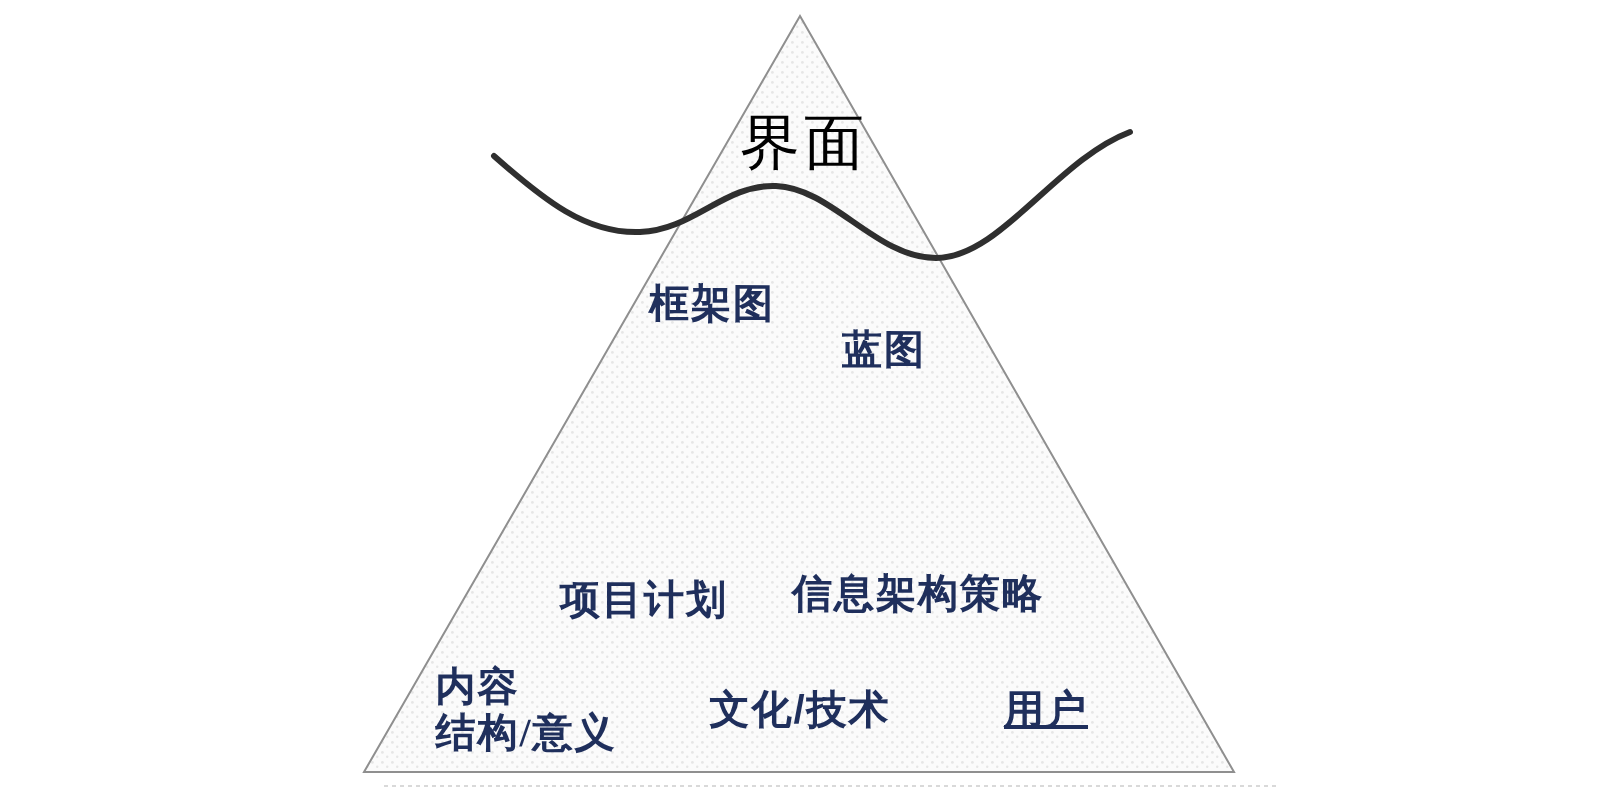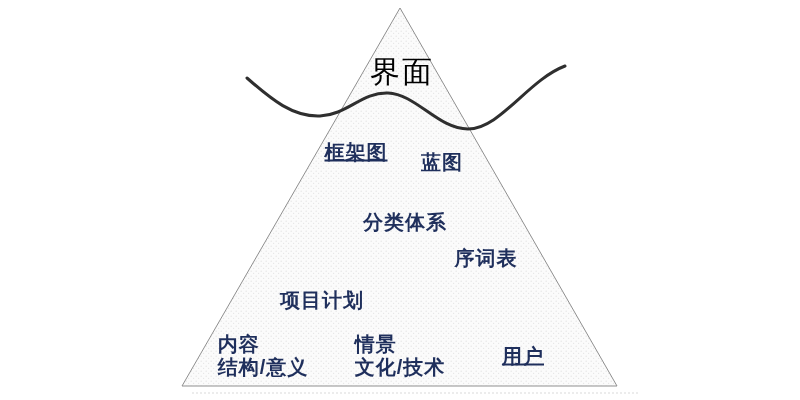--- a/index.html
+++ b/index.html
@@ -61,39 +61,37 @@
 
     <path class="wave" d="M 247 78
              C 272 100, 293 117, 320 116
              C 347 115, 362 92, 388 93
              C 416 94, 438 129, 468 129
              C 500 129, 528 80, 565 66"></path>
   </svg>
 
   <div class="lbl apex" style="left:402px;top:72px;">界面</div>
 
-  <div class="lbl" style="left:356px;top:152px;text-decoration:underline;">框架图</div>
+  <div class="lbl" style="left:356px;top:152px;">框架图</div>
 
-  <div class="lbl" style="left:442px;top:162px;">蓝图</div>
-
-  <div class="lbl" style="left:405px;top:222px;">分类体系</div>
+  <div class="lbl" style="left:442px;top:175px;">蓝图</div>
 
 
-  <div class="lbl" style="left:486px;top:258px;">序词表</div>
+
 
   <div class="lbl" style="left:322px;top:300px;">项目计划</div>
 
+  <div class="lbl" style="left:459px;top:297px;">信息架构策略</div>
 
-  <div class="lbl two-line" style="left:263px;top:356px;">
+  <div class="lbl two-line" style="left:263px;top:356px;font-family:Liberation Serif, serif;">
     <span class="line">内容</span>
     <span class="line">结构/意义</span>
   </div>
 
   <div class="lbl two-line" style="left:400px;top:356px;">
-    <span class="line">情景</span>
     <span class="line">文化/技术</span>
   </div>
 
   <div class="lbl two-line" style="left:523px;top:356px;text-decoration:underline;">
     <span class="line">用户</span>
   </div>
 
 </div>
 
 </body></html>

